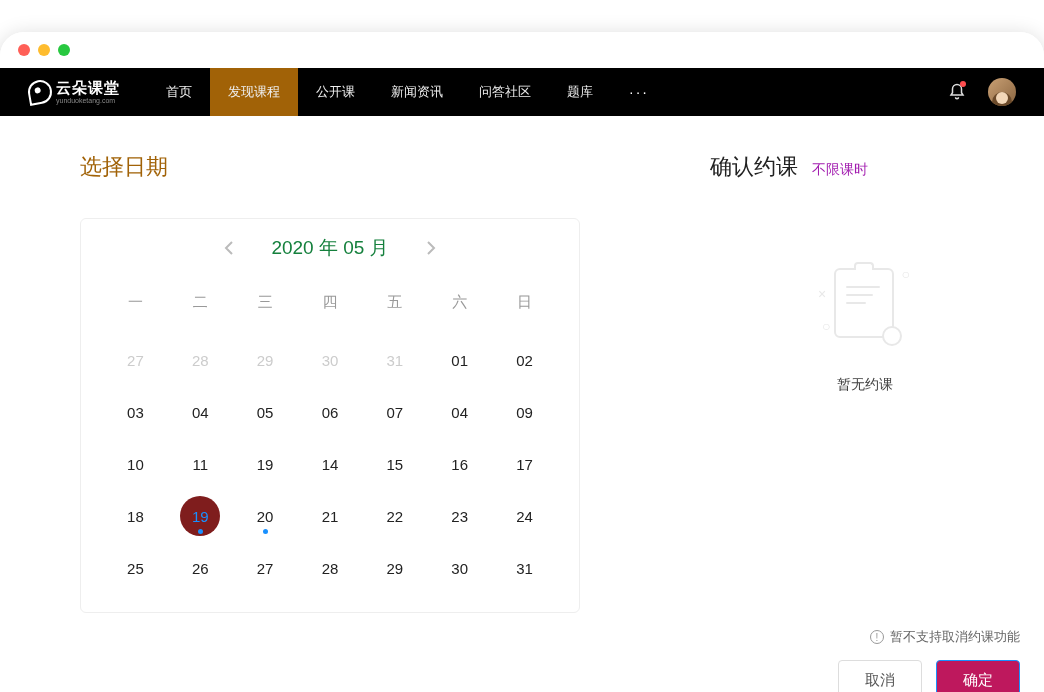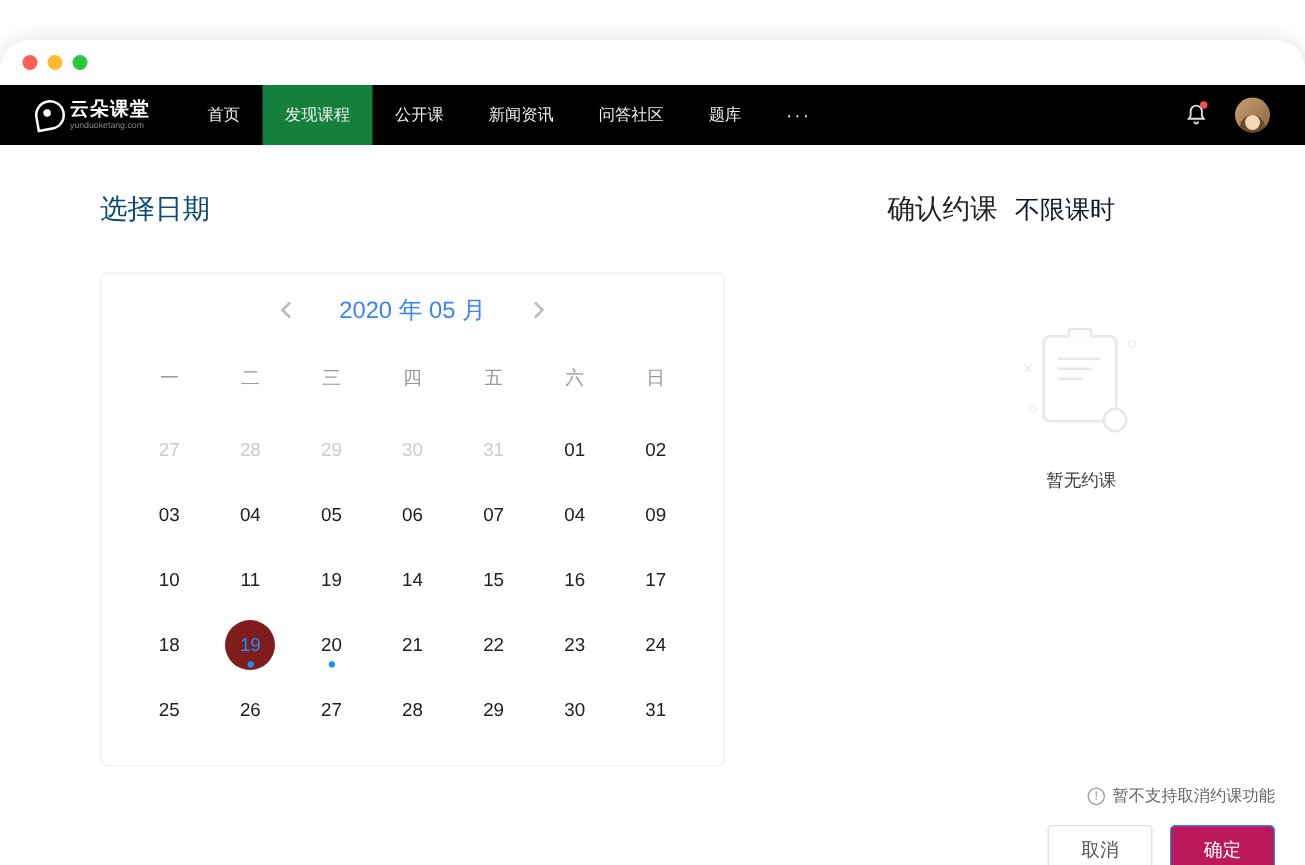--- a/index.html
+++ b/index.html
@@ -70,21 +70,21 @@
     .brand-sub { font-size: 7px; color: #888; margin-top: 2px; }
     .nav-items { display: flex; align-items: stretch; height: 48px; }
     .nav-item {
       padding: 0 18px;
       font-size: 13px;
       color: #eee;
       display: flex;
       align-items: center;
       cursor: pointer;
     }
-    .nav-item.active { background: #15803d; }
+    .nav-item.active { background: #a16207; }
     .nav-more { padding: 0 18px; display: flex; align-items: center; cursor: pointer; color: #fff; letter-spacing: 2px; font-size: 14px; }
     .nav-right {
       position: absolute;
       right: 28px;
       top: 0;
       height: 48px;
       display: flex;
       align-items: center;
       gap: 22px;
     }
@@ -119,21 +119,21 @@
     .content {
       display: flex;
       height: calc(100% - 84px);
       padding: 36px 24px 24px 80px;
     }
     .left {
       flex: 0 0 540px;
     }
     .section-title {
       font-size: 22px;
-      color: #0c4a6e;
+      color: #a16207;
       font-weight: 500;
       margin-bottom: 36px;
     }
     .calendar {
       border: 1px solid #eee;
       border-radius: 6px;
       padding: 16px 24px 24px;
       width: 500px;
     }
     .cal-header {
@@ -144,21 +144,21 @@
       margin-bottom: 22px;
     }
     .cal-nav {
       width: 20px; height: 20px;
       display: flex; align-items: center; justify-content: center;
       cursor: pointer;
       color: #bbb;
     }
     .cal-title {
       font-size: 19px;
-      color: #3b82f6;
+      color: #15803d;
       font-weight: 400;
     }
     .cal-grid {
       display: grid;
       grid-template-columns: repeat(7, 1fr);
       column-gap: 4px;
       row-gap: 12px;
       text-align: center;
     }
     .cal-dow {
@@ -206,22 +206,22 @@
       gap: 14px;
       margin-bottom: 70px;
       text-align: right;
     }
     .right-title {
       font-size: 22px;
       color: #222;
       font-weight: 500;
     }
     .right-sub {
-      font-size: 20px;
-      color: #0f172a;
+      font-size: 14px;
+      color: #a21caf;
     }
     .empty-state {
       flex: 1;
       display: flex;
       flex-direction: column;
       align-items: center;
       color: #bbb;
     }
     .empty-icon {
       width: 90px; height: 90px;

